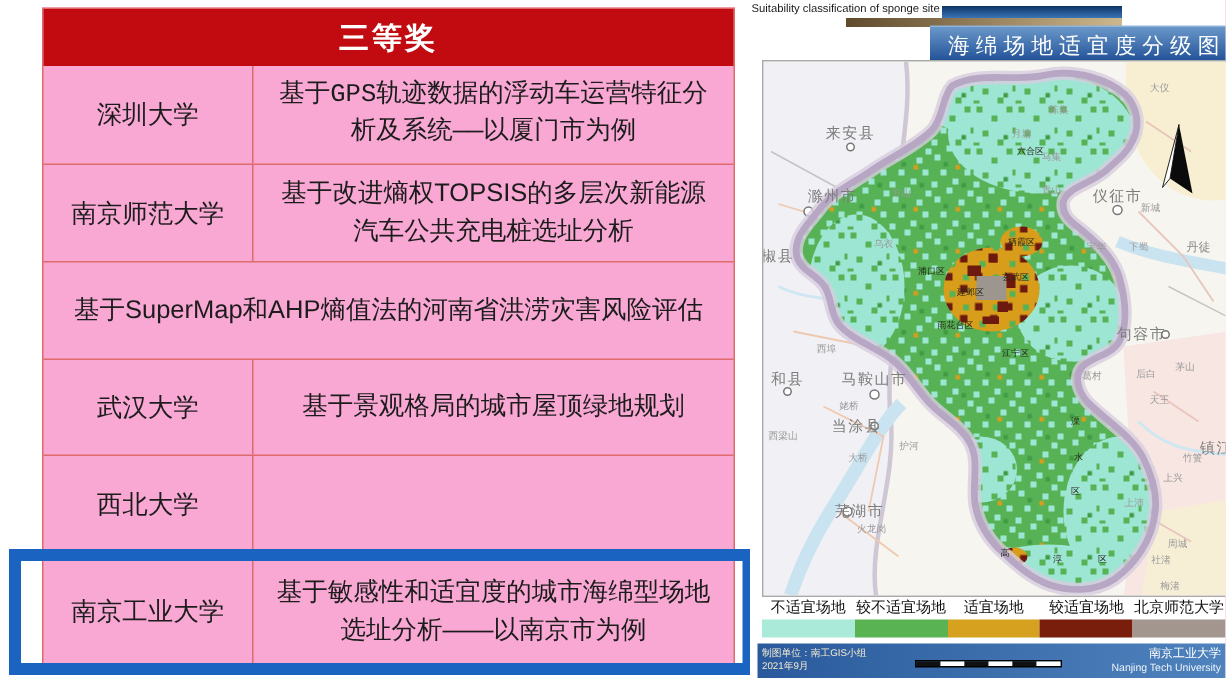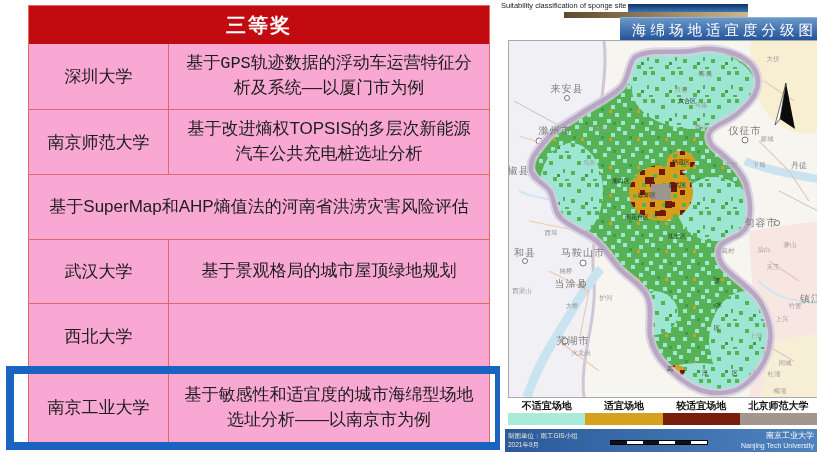--- a/index.html
+++ b/index.html
@@ -59,21 +59,21 @@
   }
   .map-frame svg{position:absolute;left:0;top:0;}
   .map-label{position:absolute;transform:translate(-50%,-50%);white-space:nowrap;pointer-events:none;}
   .lbl-city{font-size:10px;color:#7c7c7c;letter-spacing:1px;text-align:right;}
   .lbl-town{font-size:6.5px;color:#9a9a9a;}
   .lbl-district{font-size:6px;color:#28281c;}
   .lbl-small-city{font-size:8px;color:#8a8a8a;}
   
   .legend{position:absolute;left:8px;top:399px;width:309px;height:27px;display:flex;}
   .legend-item{flex:1;display:flex;flex-direction:column;}
-  .legend-label{font-size:10px;color:#111;text-align:center;height:14px;line-height:14px;white-space:nowrap;font-weight:bold;}
+  .legend-label{font-size:10px;color:#111;text-align:center;height:14px;line-height:14px;white-space:nowrap;}
   .legend-swatch{height:12px;width:100%;}
   
   .map-footer{
     position:absolute;left:5px;top:429px;width:312px;height:23px;
     background:linear-gradient(90deg,#2a5a9c,#4f83bd);color:#fff;
   }
   .footer-credit{position:absolute;left:3px;top:2px;font-size:6.5px;line-height:9px;color:#f3ead0;}
   .footer-org{position:absolute;right:3px;top:2px;text-align:right;}
   .footer-org-cn{font-size:8px;line-height:10px;color:#ffffff;}
   .footer-org-en{font-size:7px;line-height:9px;color:#eef3fa;}
@@ -268,20 +268,24 @@
         <span class="map-label lbl-district" style="left: 226px; top: 332px;">区</span>
       </div>
   </div>
 
   <div class="legend" id="legend">
       <div class="legend-item">
         <div class="legend-label">不适宜场地</div>
         <div class="legend-swatch" style="background: rgb(169, 234, 217);"></div>
       </div>
       <div class="legend-item">
+        <div class="legend-label">较不适宜场地</div>
+        <div class="legend-swatch" style="background: rgb(90, 179, 83);"></div>
+      </div>
+      <div class="legend-item">
         <div class="legend-label">适宜场地</div>
         <div class="legend-swatch" style="background: rgb(214, 161, 30);"></div>
       </div>
       <div class="legend-item">
         <div class="legend-label">较适宜场地</div>
         <div class="legend-swatch" style="background: rgb(121, 29, 13);"></div>
       </div>
       <div class="legend-item">
         <div class="legend-label">北京师范大学</div>
         <div class="legend-swatch" style="background: rgb(162, 150, 143);"></div>

